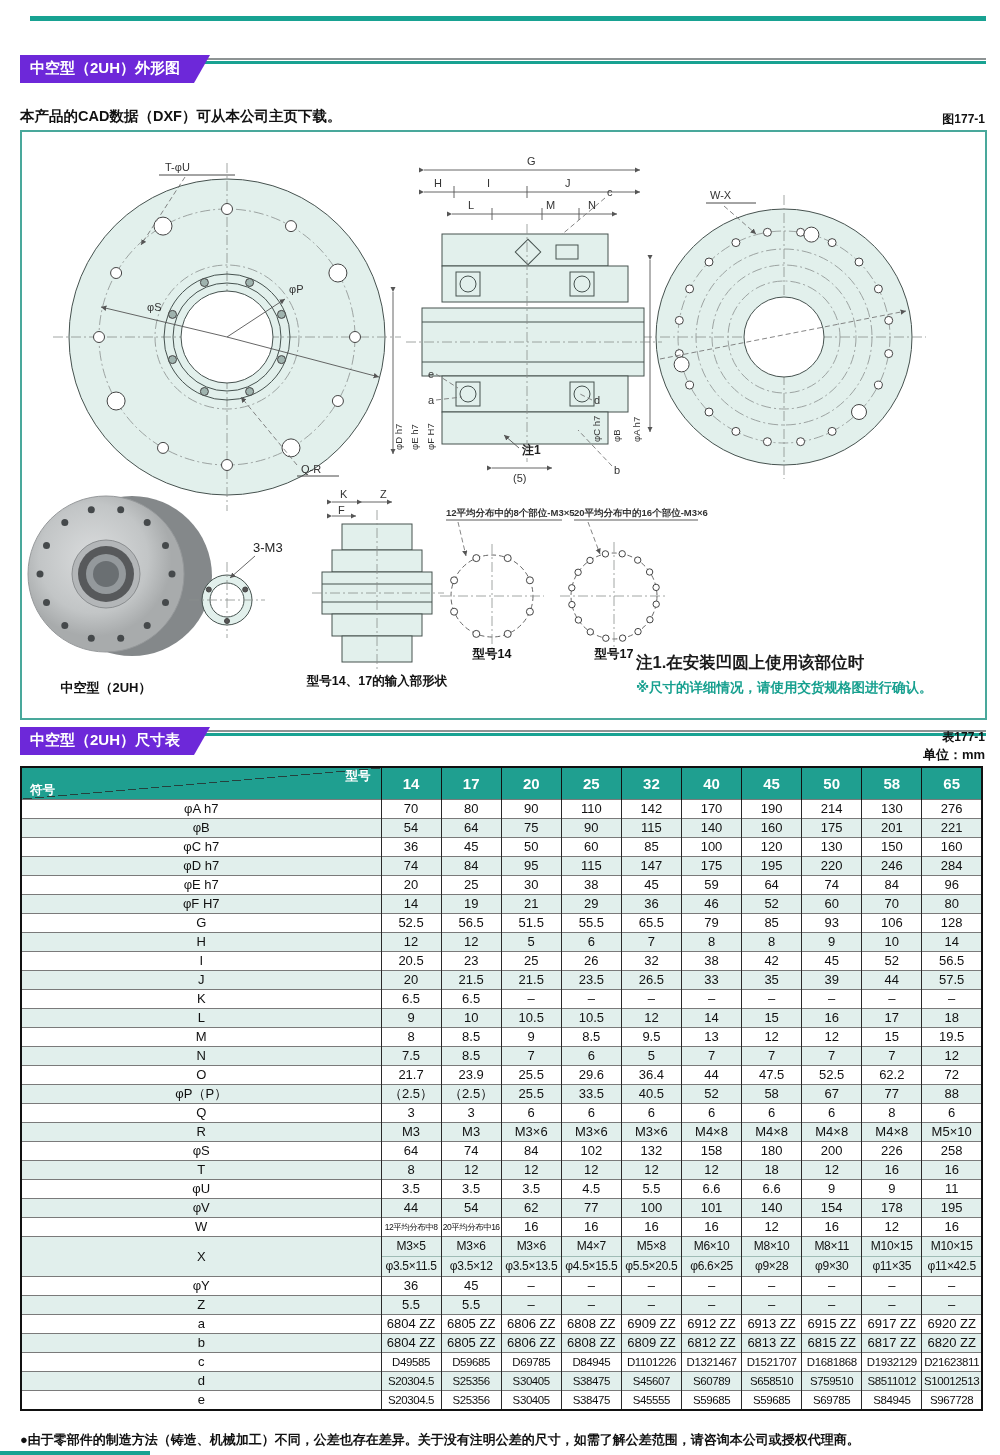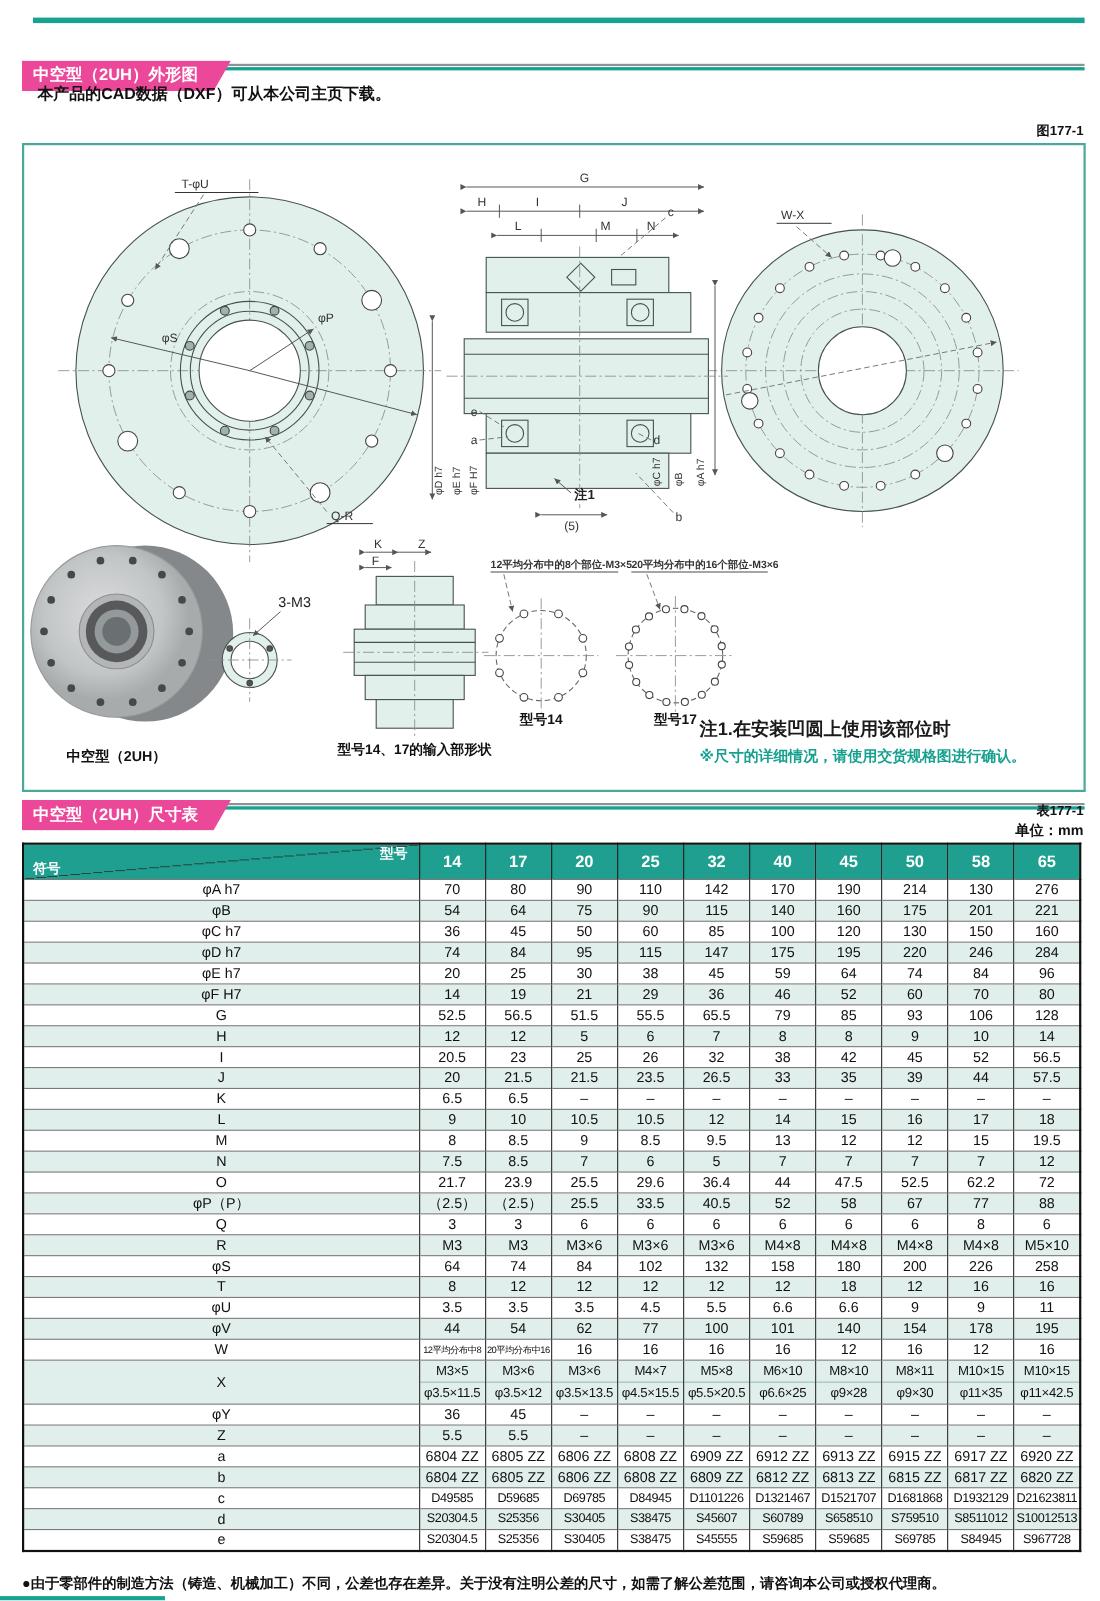--- a/index.html
+++ b/index.html
@@ -9,24 +9,24 @@
 
   
   .title-row{left:18px;top:8px;right:14px;display:flex;align-items:center;}
   .page-title{font-size:27px;font-weight:bold;letter-spacing:1px;white-space:nowrap;}
   .title-rule{flex:1;height:5px;background:#18a292;margin-left:12px;margin-top:8px;}
 
   
   .sec{left:20px;right:14px;height:30px;}
   .sec .rule-gray{position:absolute;left:0;right:0;top:3px;height:2px;background:#8d9394;}
   .sec .rule-teal{position:absolute;left:0;right:0;top:6px;height:3px;background:#18a292;}
-  .badge{position:absolute;left:0;top:0;background:#ec4899;color:#fff;font-size:15px;
+  .badge{position:absolute;left:0;top:0;background:#6d28d9;color:#fff;font-size:15px;
          font-weight:bold;padding:4px 30px 5px 10px;white-space:nowrap;
          clip-path:polygon(0 0,100% 0,calc(100% - 16px) 100%,0 100%);}
-  .cad-text{left:20px;top:76px;font-size:14.5px;font-weight:bold;margin-left:14px;}
+  .cad-text{left:20px;top:107px;font-size:14.5px;font-weight:bold;}
   .fig-label{right:15px;top:111px;font-size:12px;font-weight:bold;}
   .tab-label{right:15px;top:729px;font-size:12px;font-weight:bold;margin-left:32px;}
   .unit-label{right:15px;top:746px;font-size:13px;font-weight:bold;}
   .footnote{left:20px;top:1431px;right:10px;font-size:13px;font-weight:bold;white-space:nowrap;}
   .bottom-sliver{left:0;top:1451px;width:150px;height:4px;background:#18a292;}
 
   
   .frame{left:20px;top:130px;width:963px;height:586px;border:2px solid #49a89b;background:#fff;}
   svg text{font-family:"Liberation Sans","DejaVu Sans",sans-serif;}
   .dtxt{font-size:11px;fill:#333;}

